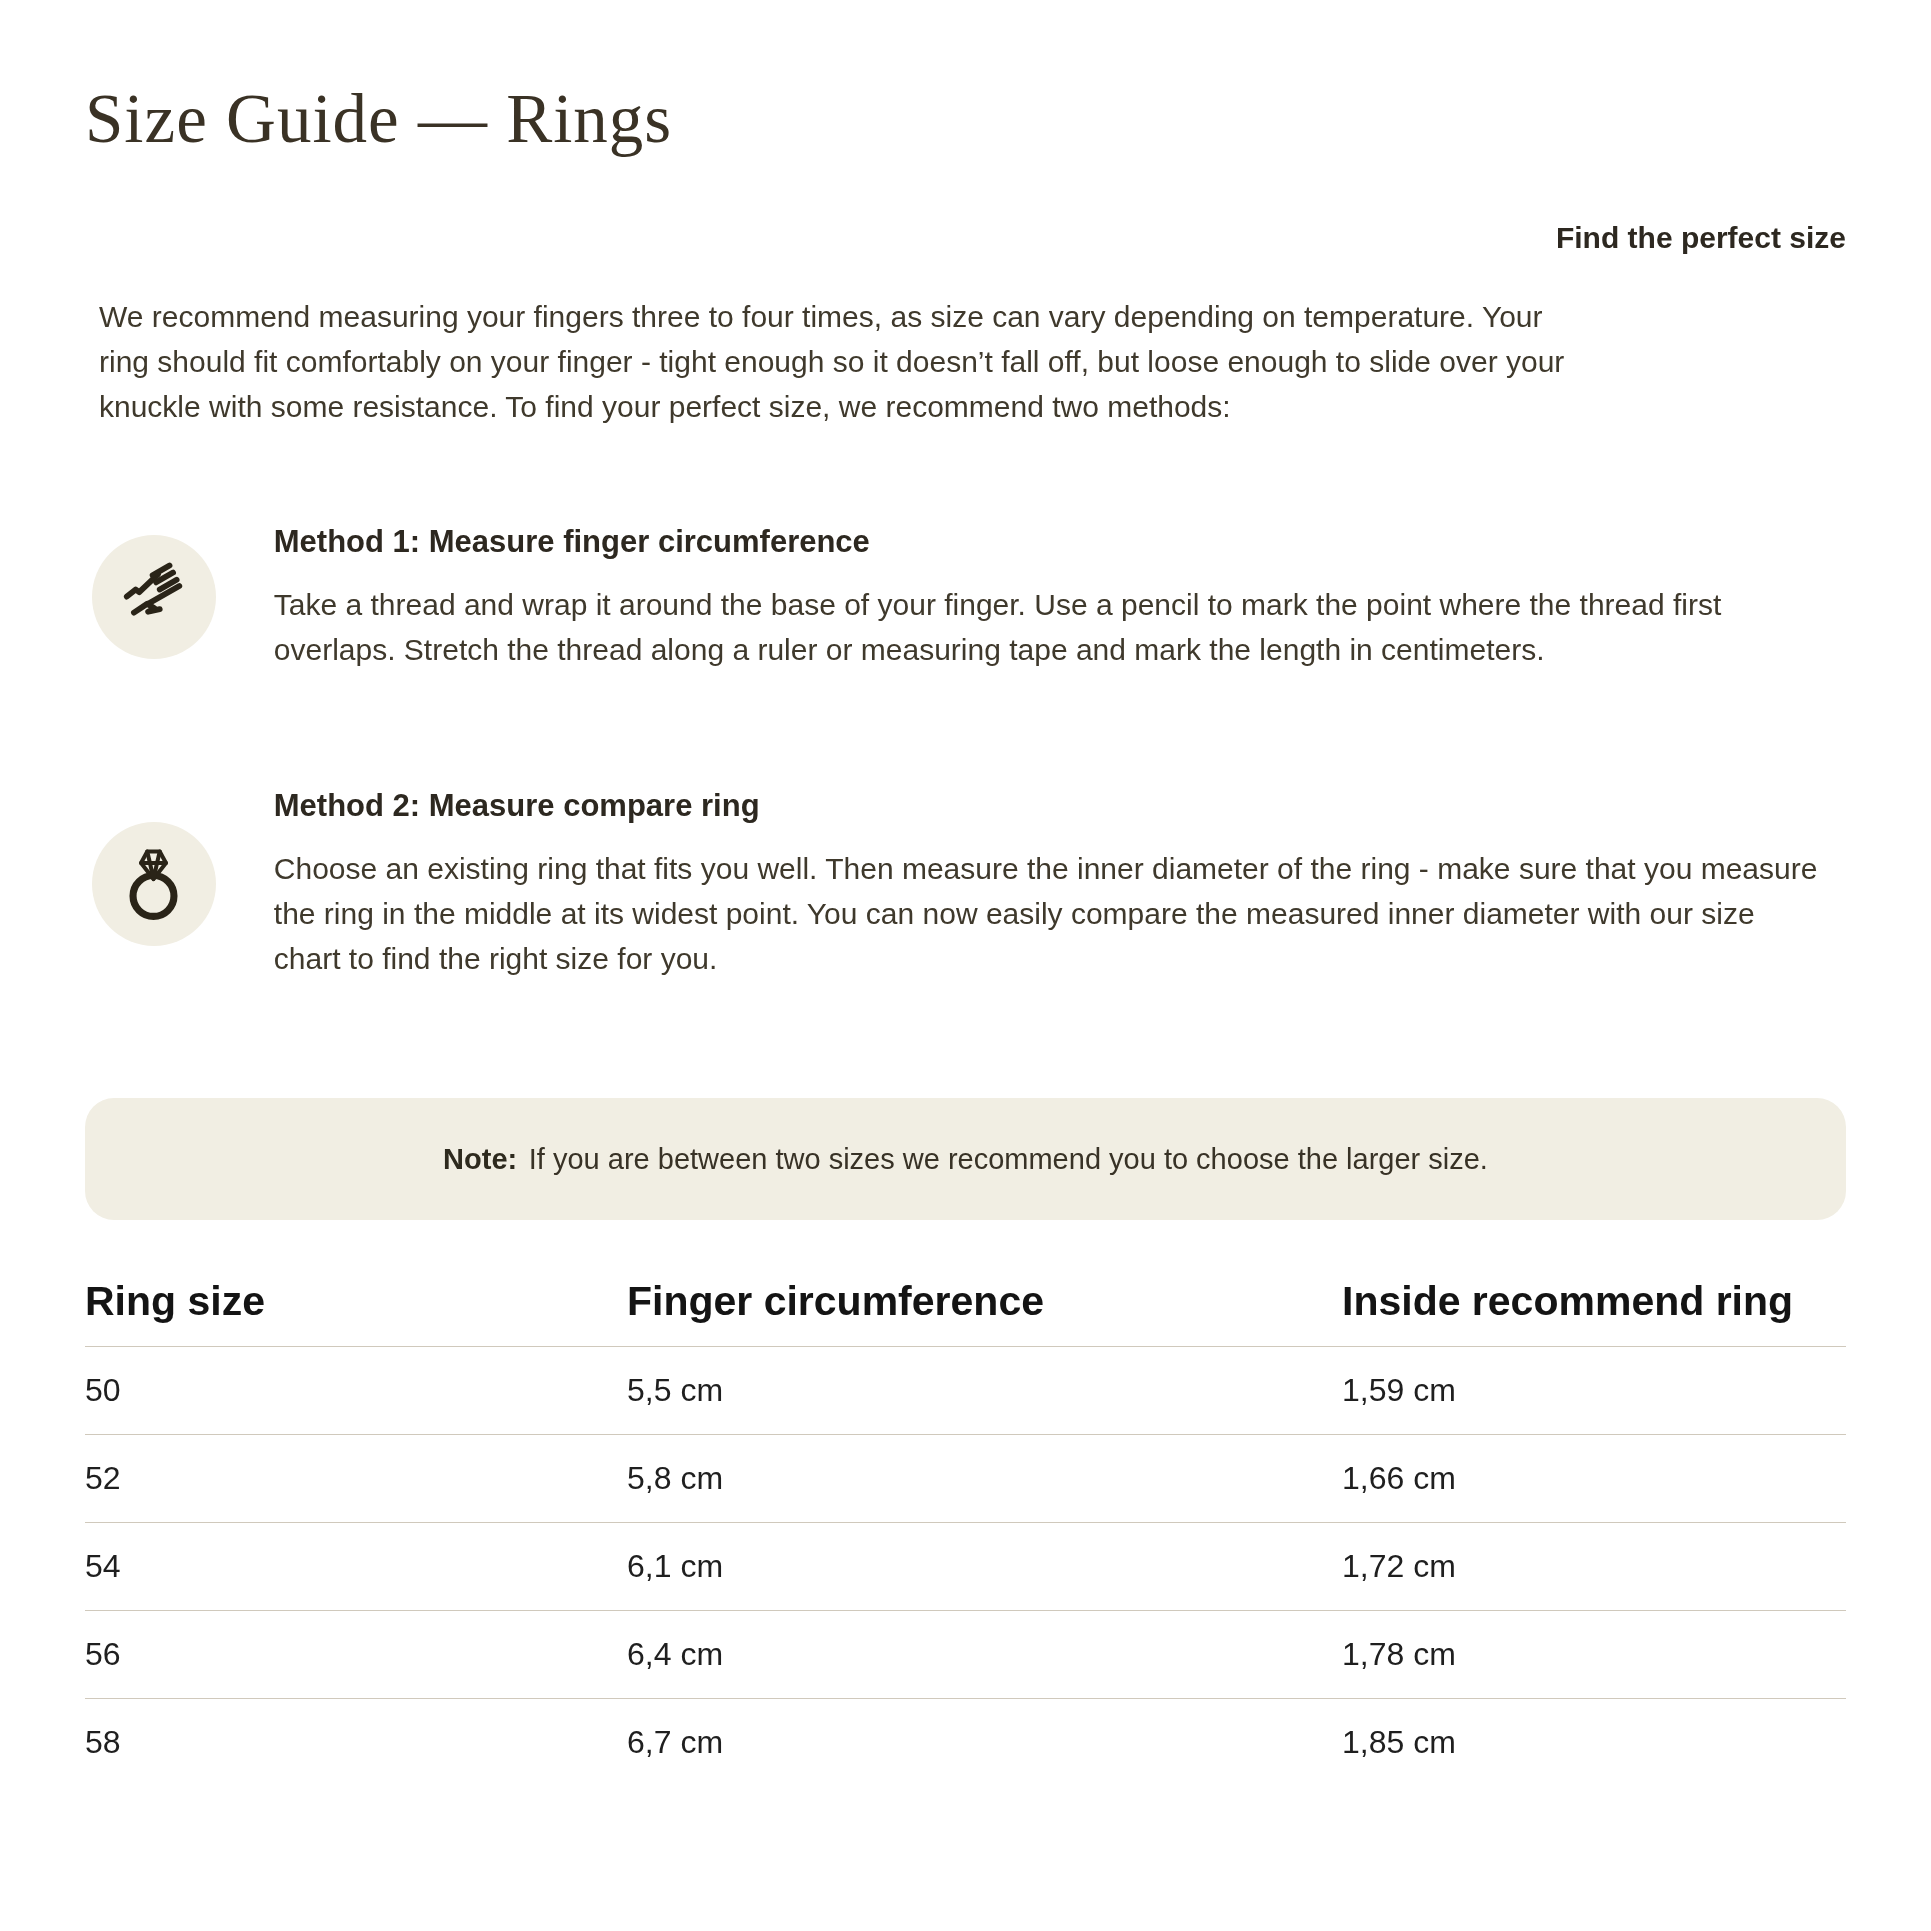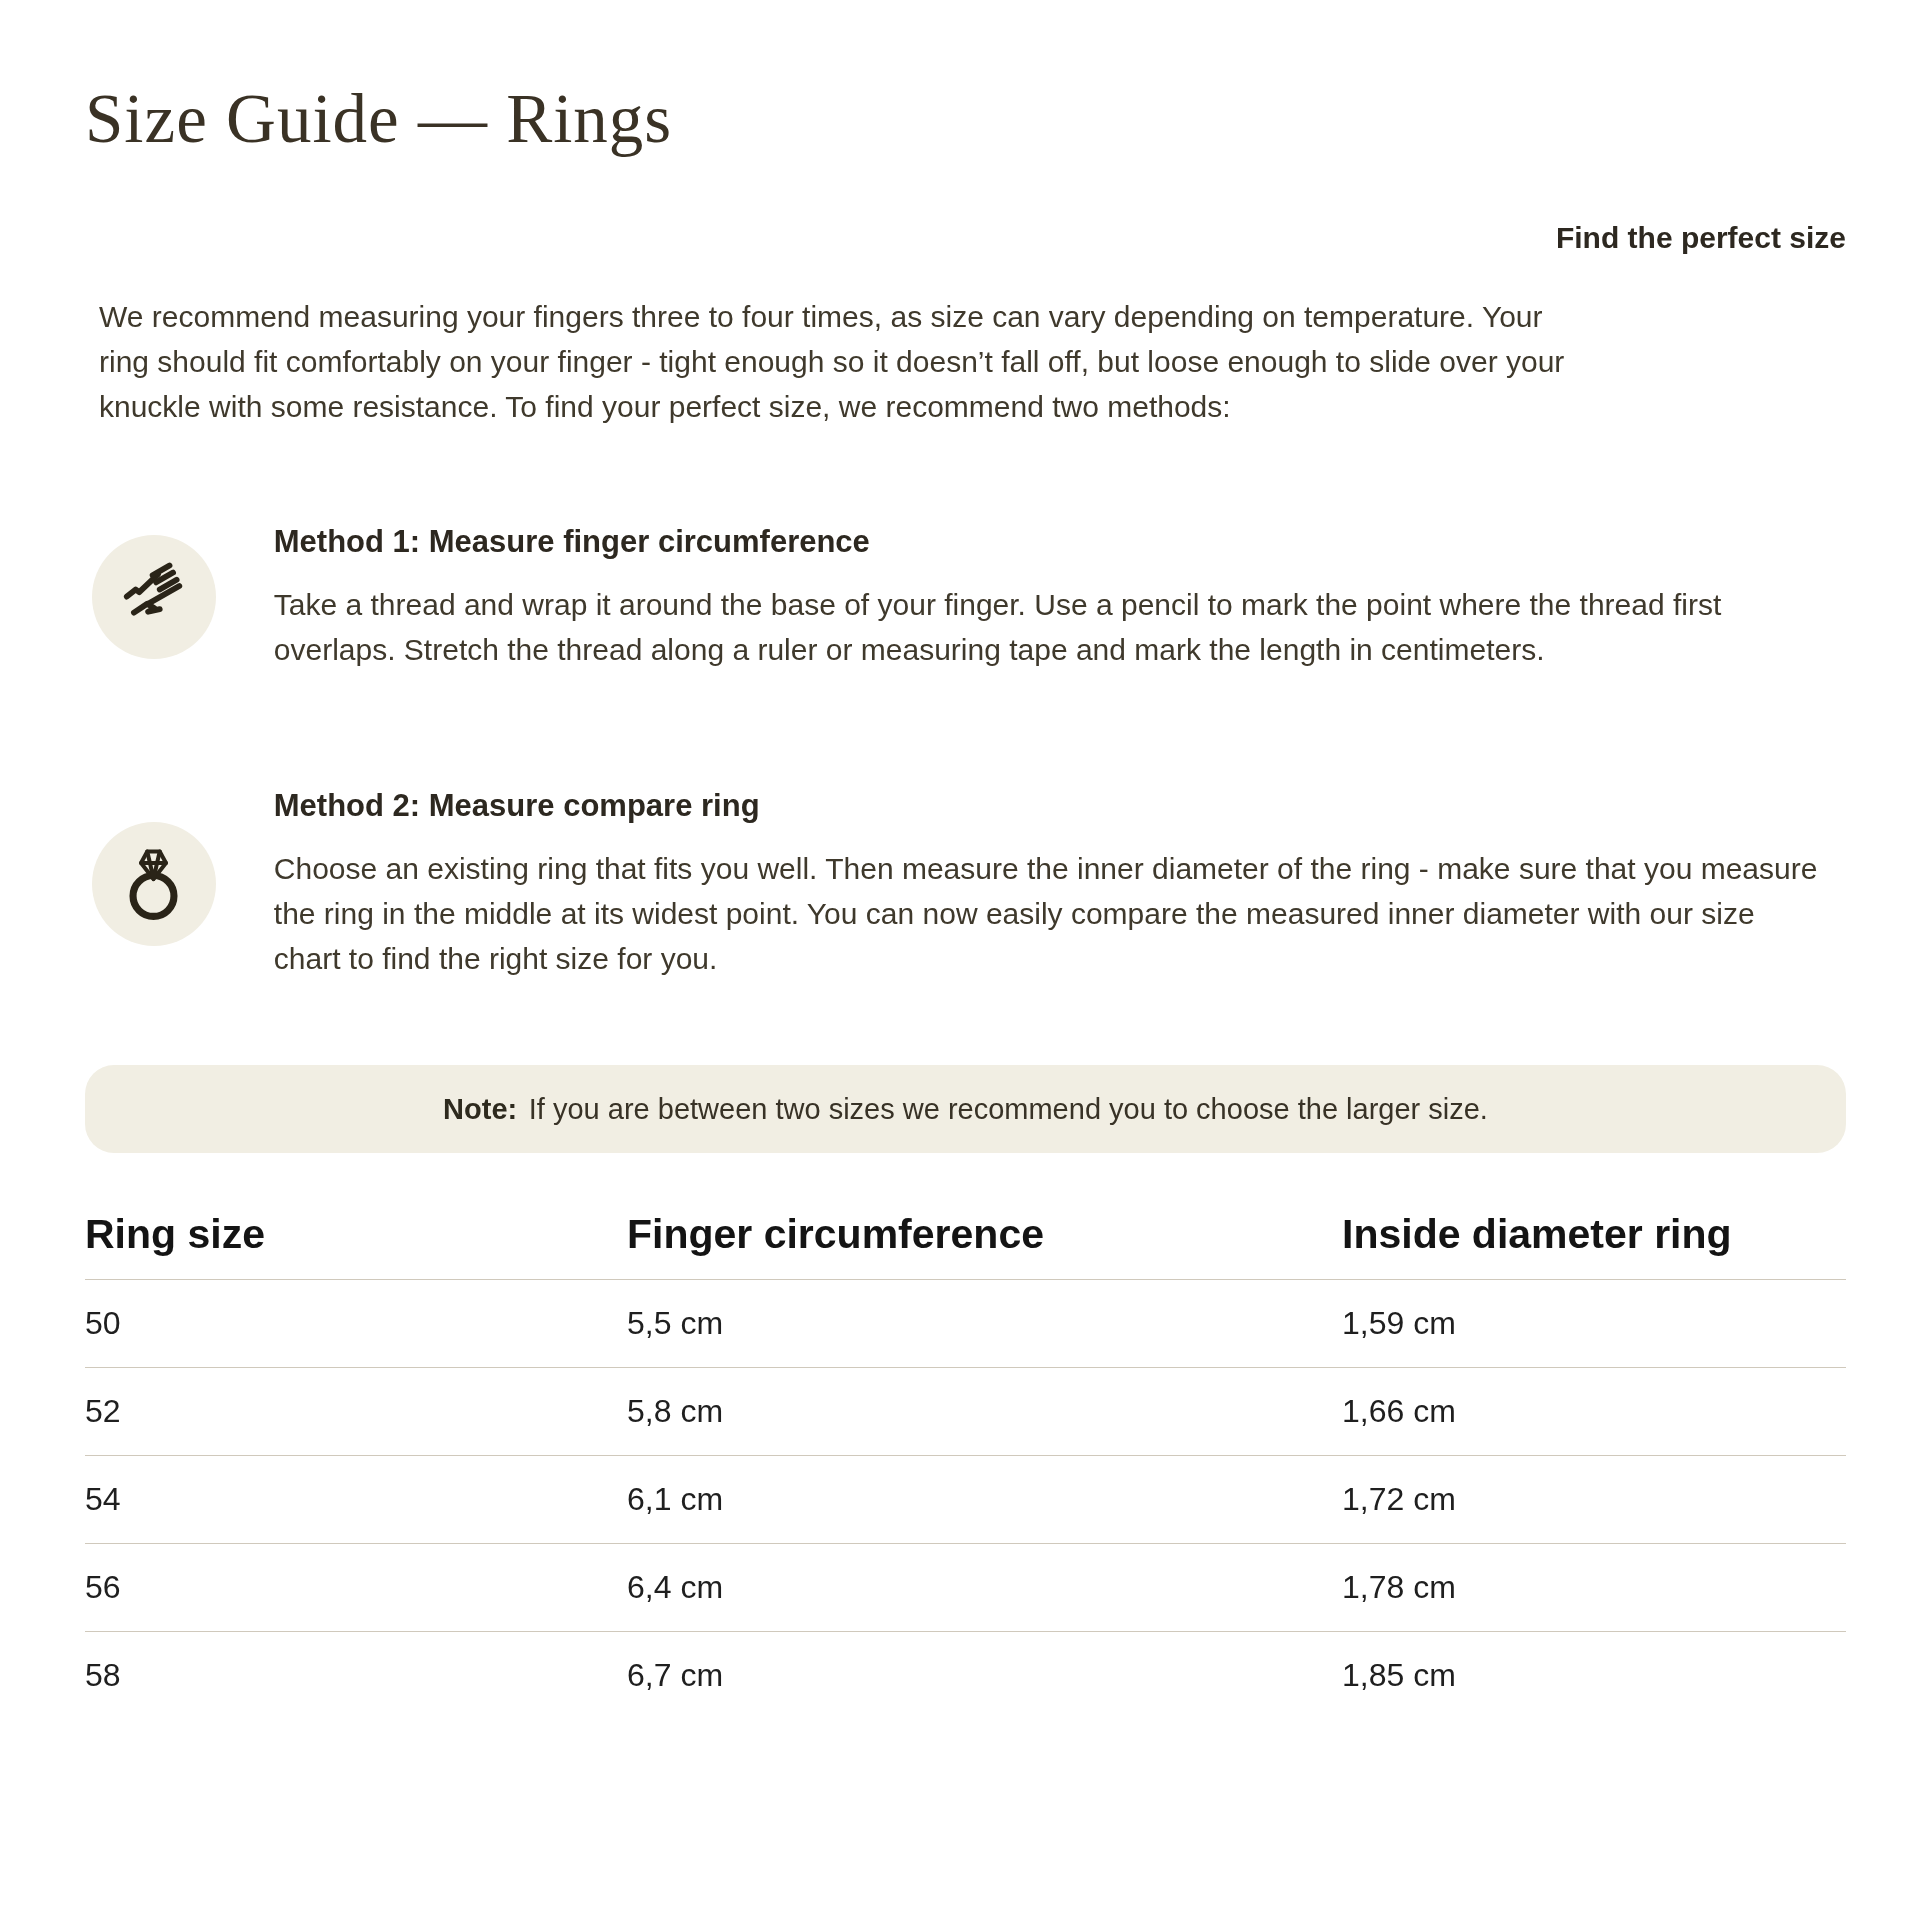--- a/index.html
+++ b/index.html
@@ -70,22 +70,22 @@
     color:var(--heading-color);
     margin-bottom:21px;
   }
   .method-body{
     font-size:30px;
     line-height:45px;
     color:var(--body-color);
   }
 
   .note-box{
-    margin-top:84px;
-    height:88px;
+    margin-top:117px;
+    height:122px;
     border-radius:29px;
     background:var(--cream);
     display:flex;align-items:center;justify-content:center;
     font-size:29px;
     color:#383226;
   }
   .note-label{font-weight:bold;color:#2e2a1e;margin-right:11.6px;}
 
   table.size-table{
     margin-top:58px;
@@ -161,21 +161,21 @@
   <table class="size-table">
     <colgroup>
       <col style="width:542px">
       <col style="width:715px">
       <col>
     </colgroup>
     <thead>
       <tr>
         <th>Ring size</th>
         <th>Finger circumference</th>
-        <th>Inside diameter ring</th>
+        <th>Inside recommend ring</th>
       </tr>
     </thead>
     <tbody>
         <tr>
           <td>50</td>
           <td>5,5 cm</td>
           <td>1,59 cm</td>
         </tr>
         <tr>
           <td>52</td>

